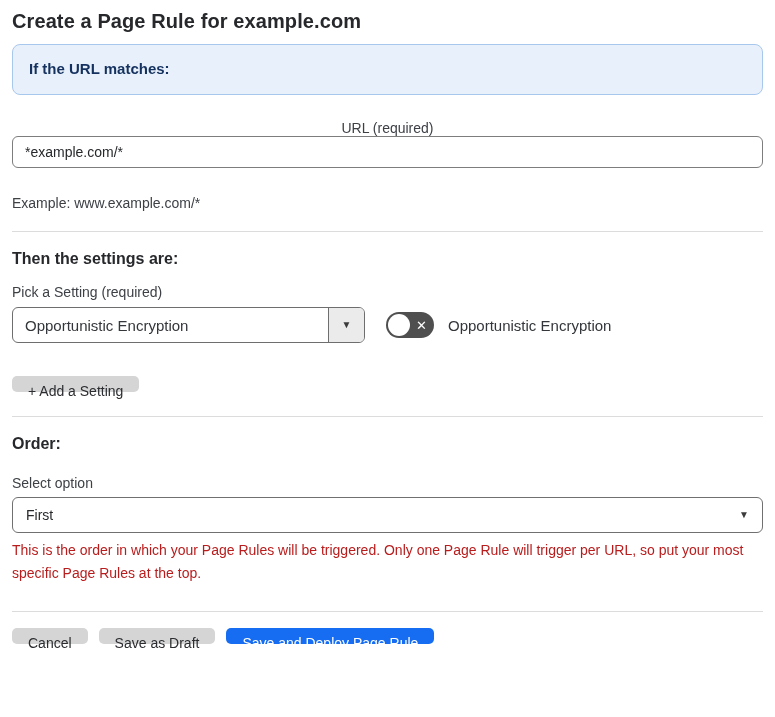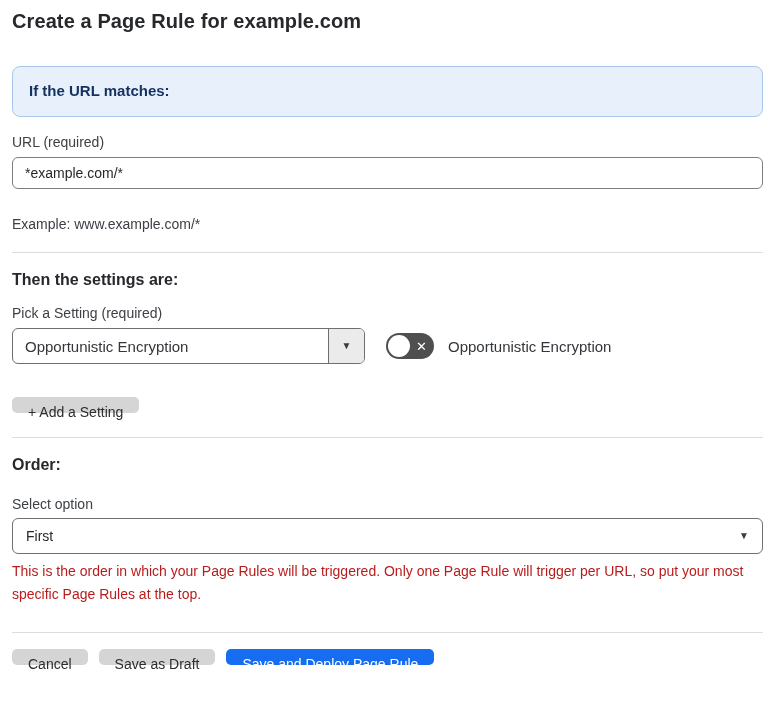--- a/index.html
+++ b/index.html
@@ -12,21 +12,21 @@
     padding: 10px 12px 0 12px;
     overflow: hidden;
   }
   .page-title {
     font-size: 20px;
     font-weight: 700;
     color: #26282b;
     letter-spacing: .1px;
   }
   .info-box {
-    margin-top: 33px;
+    margin-top: 11px;
     background: #e8f1fb;
     border: 1px solid #a8c7ec;
     border-radius: 8px;
     padding: 12px 16px 13px 16px;
     font-size: 15px;
     line-height: 24px;
     color: #1e3c6d;
   }
   .info-box .info-heading {
     font-weight: 700;
@@ -34,23 +34,23 @@
   }
   .info-box a, .info-link {
     color: #2861c4;
     text-decoration: underline;
     cursor: pointer;
   }
   .field-label {
     font-size: 14px;
     color: #3d4146;
   }
-  .url-label { margin-top: 17px; }
+  .url-label { margin-top: 25px; text-align: center; }
   .text-input {
-    margin-top: 7px;
+    margin-top: 0;
     width: 100%;
     height: 32px;
     border: 1px solid #7d7d7d;
     border-radius: 6px;
     padding: 0 12px;
     font-size: 14px;
     color: #26282b;
     font-family: "Liberation Sans", sans-serif;
     background: #fff;
     outline: none;

